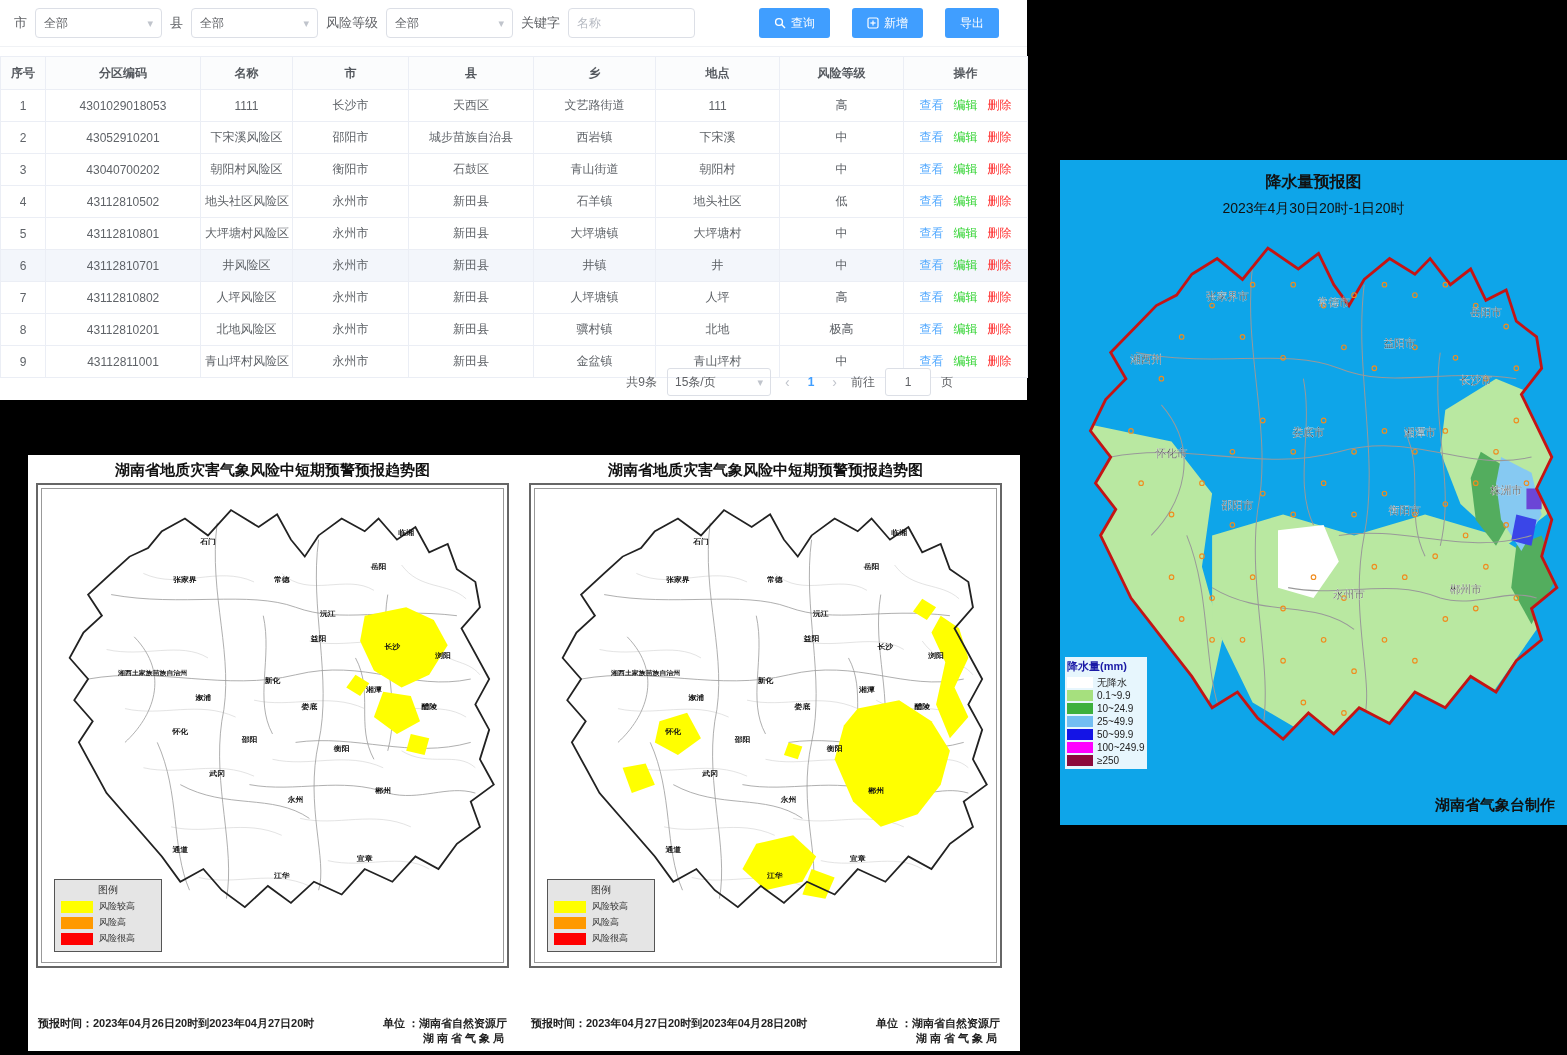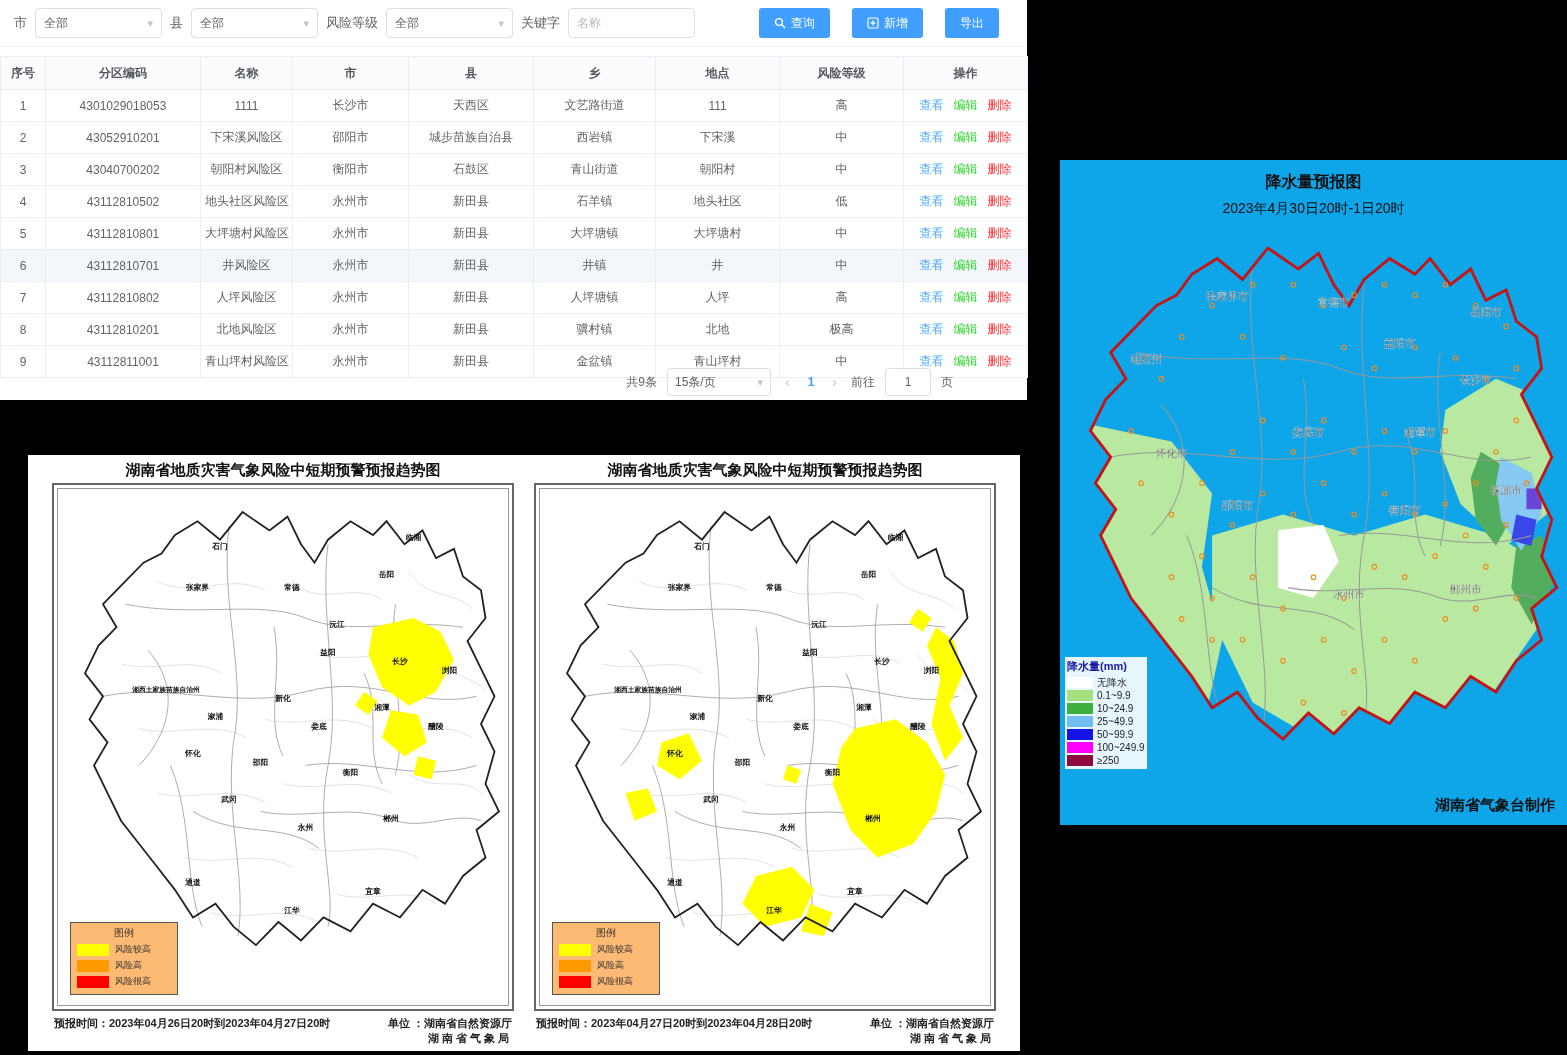--- a/index.html
+++ b/index.html
@@ -36,34 +36,34 @@
               justify-content:flex-end;align-items:center;gap:10px;padding-right:74px;
               font-size:12px;color:#606266;}
   .pg-select{width:88px;height:26px;border:1px solid #dcdfe6;border-radius:3px;display:flex;
              align-items:center;justify-content:space-between;padding:0 7px;cursor:pointer;}
   .pg-arrow{color:#c0c4cc;font-size:14px;cursor:pointer;padding:0 4px;}
   .pg-cur{color:#409eff;font-weight:bold;padding:0 4px;cursor:pointer;}
   .goto-input{width:40px;height:24px;border:1px solid #dcdfe6;border-radius:3px;text-align:center;
               font-size:12px;color:#606266;outline:none;}
   
   .maps-panel{position:absolute;left:28px;top:455px;width:992px;height:596px;background:#fff;
-              display:flex;gap:20px;padding:4px 24px;box-sizing:border-box;}
+              display:flex;gap:20px;padding:4px 8px;box-sizing:border-box;}
   .trend-map{width:473px;display:flex;flex-direction:column;}
   .tm-title{text-align:center;font-size:15px;font-weight:bold;color:#111;height:24px;line-height:22px;}
   .tm-frame{border:2px solid #666;padding:3px;flex:1;box-sizing:border-box;}
   .tm-frame-inner{border:1px solid #999;height:100%;position:relative;box-sizing:border-box;}
   svg.trend-svg{position:absolute;left:0;top:0;width:100%;height:100%;}
-  .tm-legend{position:absolute;left:12px;bottom:10px;width:94px;background:#fdba74;border:1px solid #555;
+  .tm-legend{position:absolute;left:12px;bottom:10px;width:94px;background:#e5e5e5;border:1px solid #555;
              padding:3px 6px 6px;z-index:2;}
   .tm-legend-title{text-align:center;font-size:10px;color:#333;}
   .tm-legend-item{display:flex;align-items:center;gap:6px;margin-top:3px;text-align:center;}
   .tm-swatch{width:32px;height:12px;}
   .tm-legend-label{font-size:9px;color:#333;}
   .tm-footer{display:flex;justify-content:space-between;font-size:11px;font-weight:bold;color:#222;
-             padding:5px 2px 0;height:36px;box-sizing:border-box;}
+             padding:5px 2px 0;height:36px;box-sizing:border-box;margin-top:43px;}
   .tm-unit{display:flex;gap:0;text-align:right;}
   .tm-org2{letter-spacing:3px;}
   
   .precip-panel{position:absolute;left:1060px;top:160px;width:507px;height:665px;background:#0ea5e9;}
   .pp-title{text-align:center;font-size:16px;font-weight:bold;color:#111;padding-top:12px;}
   .pp-subtitle{text-align:center;font-size:14px;color:#111;padding-top:7px;}
   svg.precip-svg{position:absolute;left:0;top:62px;width:507px;height:585px;}
   .pp-legend{position:absolute;left:5px;top:497px;z-index:2;background:rgba(255,255,255,.9);padding:2px;}
   .pp-legend-title{font-size:11px;font-weight:bold;color:#1a1aa6;margin-bottom:2px;}
   .pp-item{display:flex;align-items:center;gap:4px;height:13px;}

